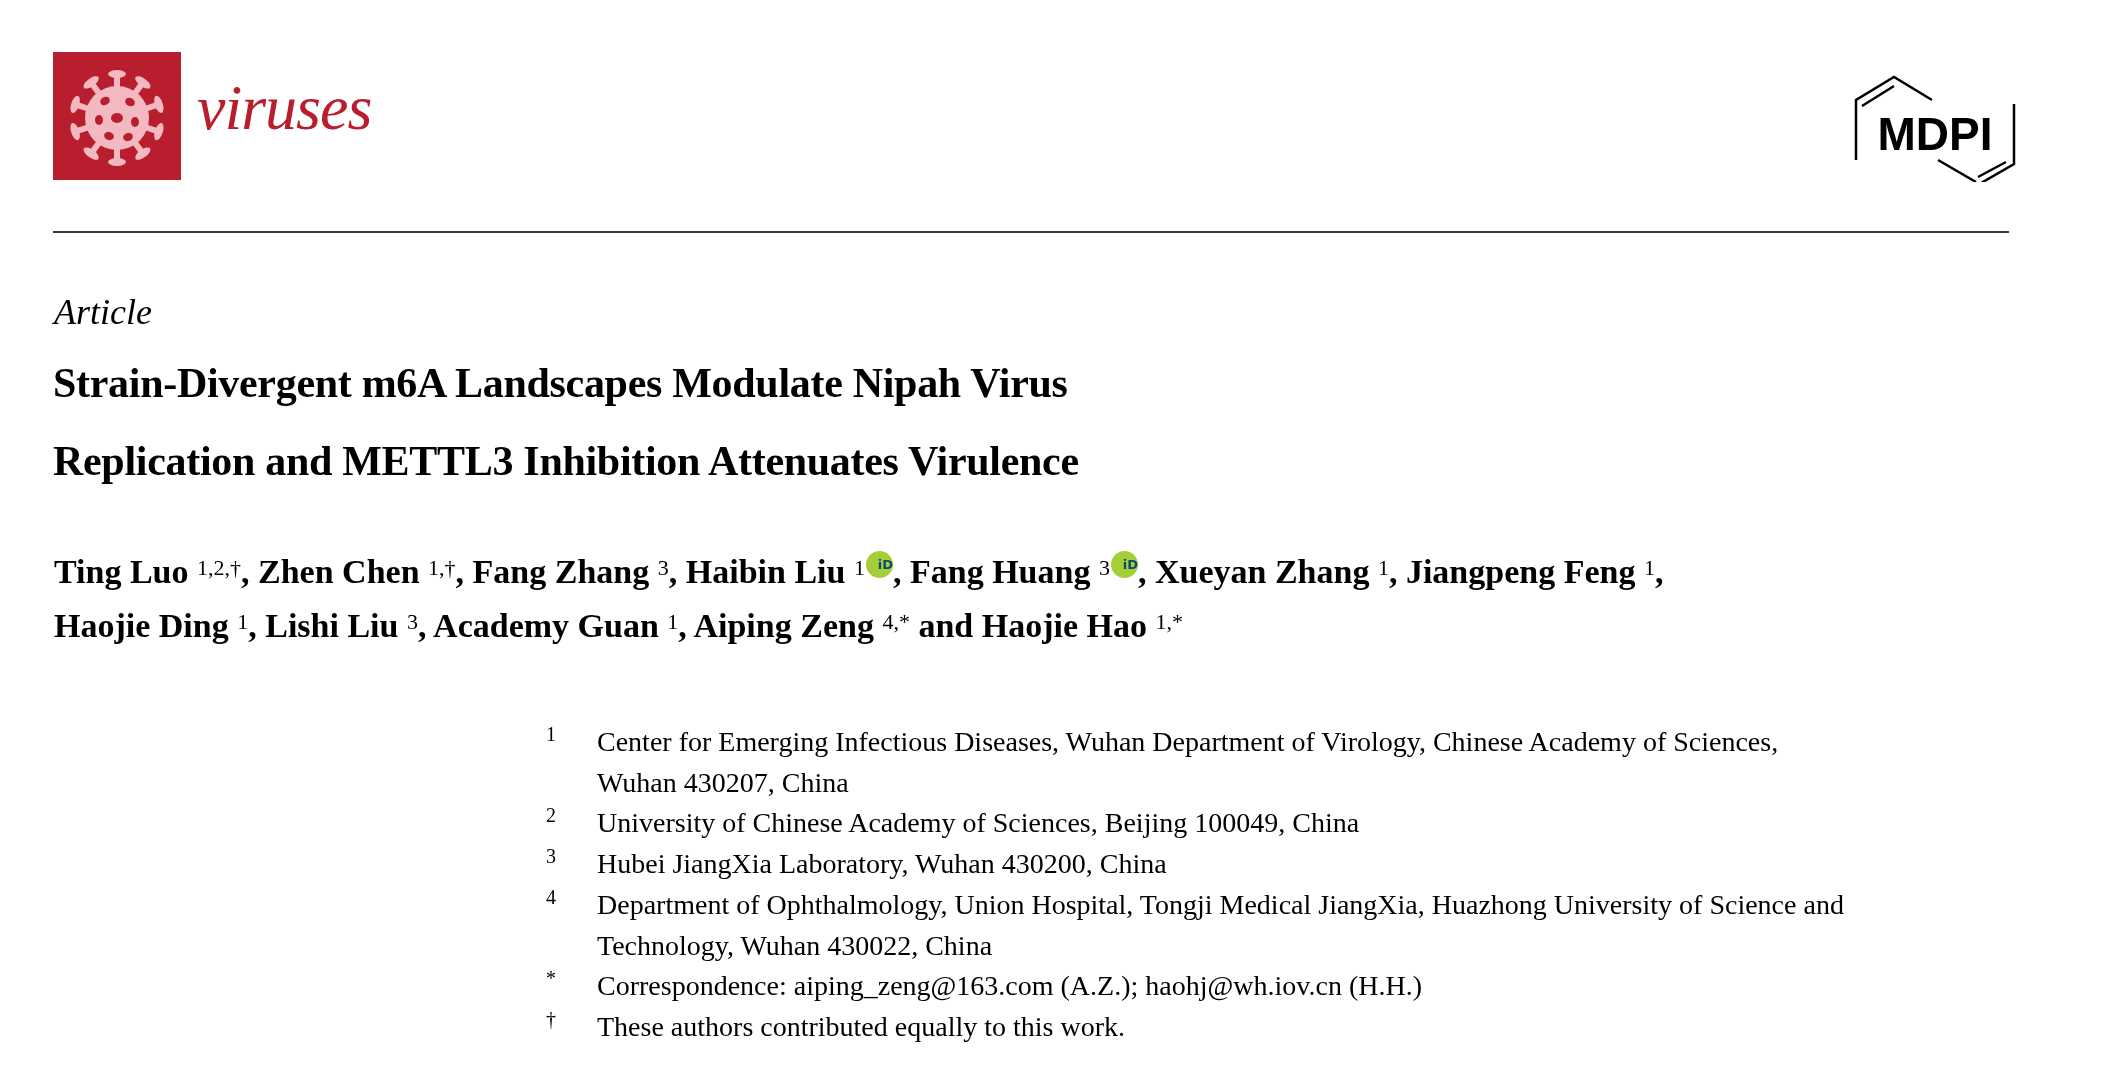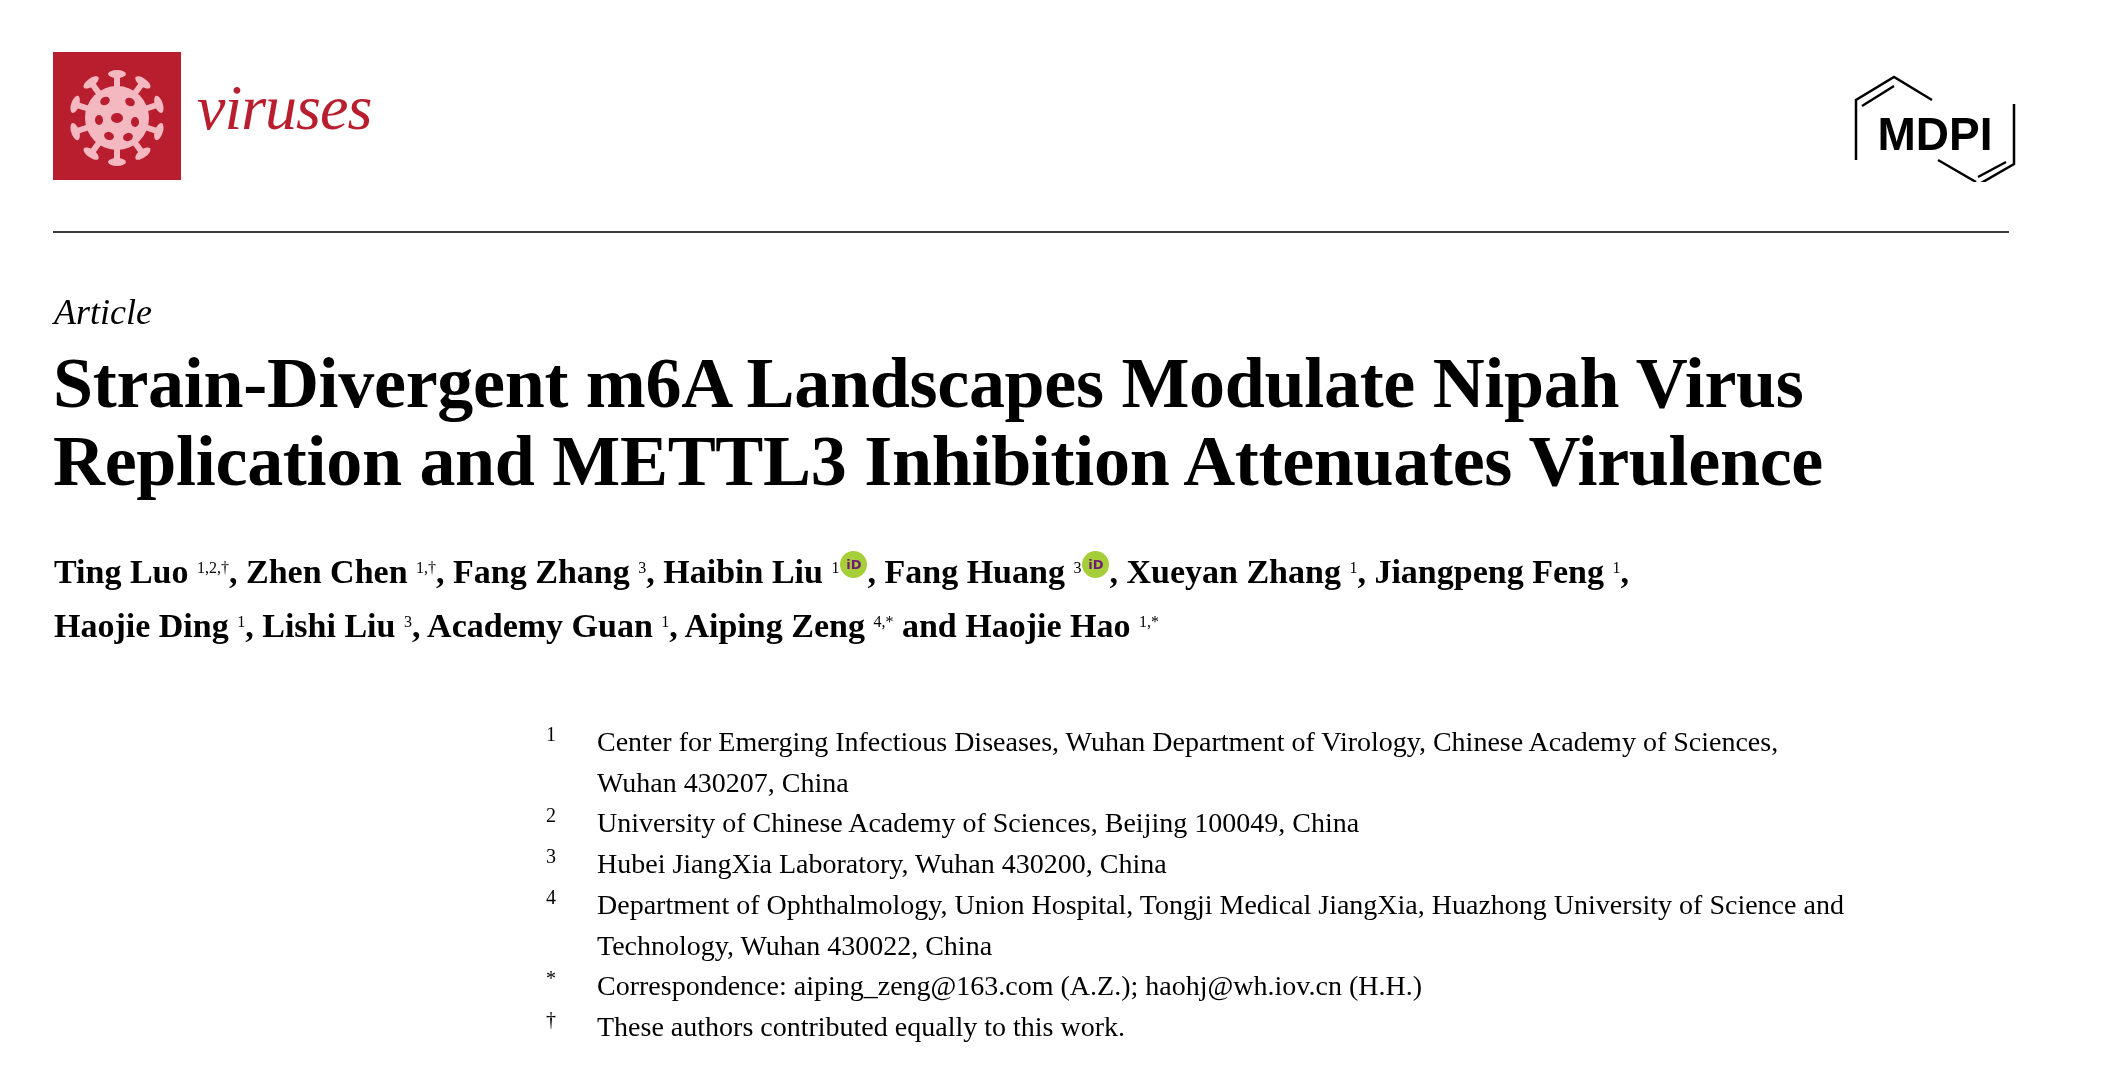--- a/index.html
+++ b/index.html
@@ -5,26 +5,26 @@
   html, body { margin:0; padding:0; background:#ffffff; }
   body { width:2114px; height:1069px; position:relative; overflow:hidden;
          font-family:"Liberation Serif","DejaVu Serif",serif; color:#000; }
   .abs { position:absolute; }
   #logo-box { left:53px; top:52px; width:128px; height:128px; background:#b81e2e; }
   #journal-name { left:197px; top:76px; font-size:64px; font-style:italic; font-weight:normal;
                   color:#b81e2e; letter-spacing:-1px; line-height:1; }
   #mdpi-logo { left:1846px; top:74px; width:162px; height:108px;padding-left:8px; }
   #rule { left:53px; top:231px; width:1956px; height:2px; background:#3a3a3a; }
   #article-type { left:54px; top:294px; font-size:36px; font-style:italic; line-height:1; }
-  #title { left:53px; top:344px; width:1960px; font-size:72px; font-weight:bold; line-height:78px; letter-spacing:-0.3px; }
+  #title { left:53px; top:344px; width:1960px; font-size:42px; font-weight:bold; line-height:78px; letter-spacing:-0.3px; }
   #authors { left:54px; top:545px; width:2000px; font-size:34px; font-weight:bold; line-height:54px; }
-  #authors sup { font-size:16px; font-weight:normal; vertical-align:top; position:relative; top:-4px; }
+  #authors sup { font-size:22px; font-weight:normal; vertical-align:top; position:relative; top:-4px; }
   .orcid { display:inline-block; width:27px; height:27px; border-radius:50%; background:#a6ce39;
-           color:#701a75; font-family:"DejaVu Sans",sans-serif; font-size:13px; font-weight:bold;
-           text-align:center; line-height:27px; vertical-align:top; margin-top:6px; margin-left:1px; }
+           color:#0c4a6e; font-family:"DejaVu Sans",sans-serif; font-size:13px; font-weight:bold;
+           text-align:right; line-height:27px; vertical-align:top; margin-top:6px; margin-left:1px; }
   #affiliations { left:546px; top:722px; width:1500px; font-size:28px; line-height:40.7px; }
   .aff-row { display:flex; }
   .aff-num { width:51px; flex:none; font-size:20px; position:relative; top:-8px; }
   .aff-text { flex:1; }
 </style>
 </head>
 <body>
 
 <div id="logo-box" class="abs">
   <svg width="128" height="128" viewBox="0 0 128 128">

